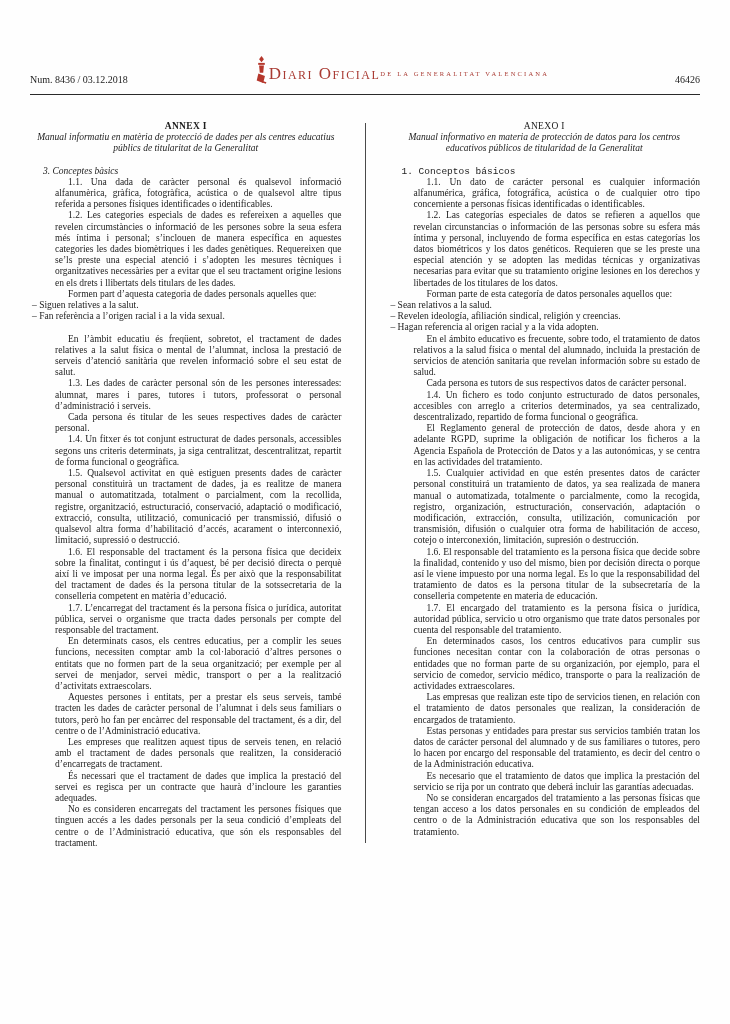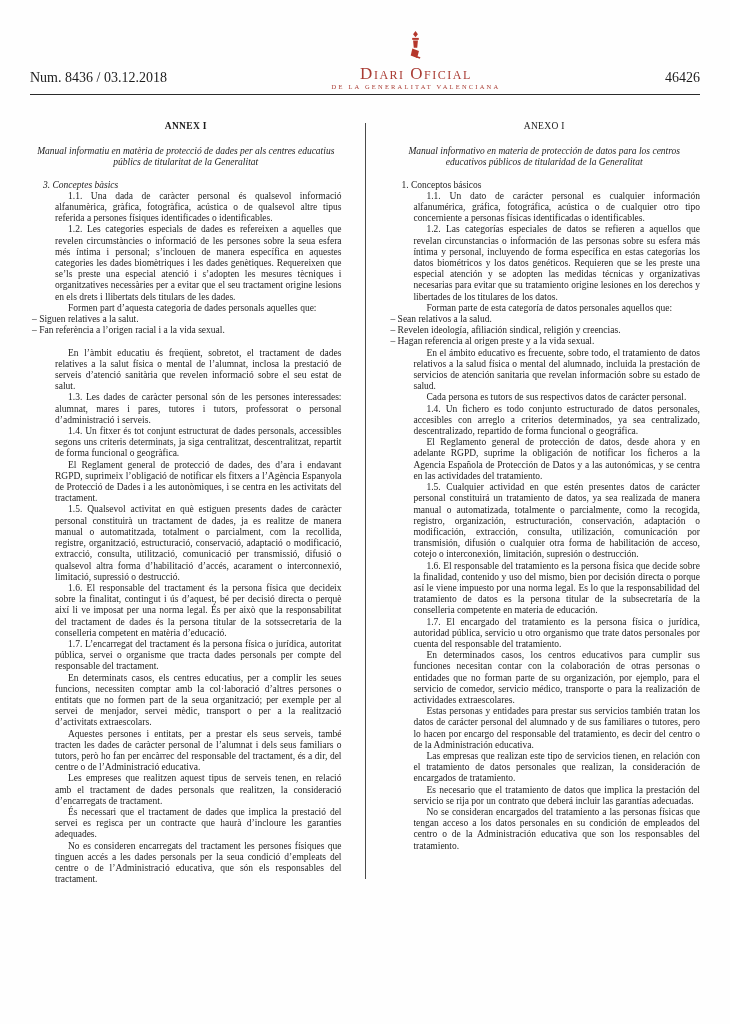--- a/index.html
+++ b/index.html
@@ -14,24 +14,24 @@
     font-family:"Liberation Serif","DejaVu Serif",serif;
   }
   .page{width:730px;height:1024px;position:relative;padding:38px 30px 0 30px;}
 
   
   .header{
     display:flex;justify-content:space-between;align-items:flex-end;
     height:50px;
   }
   .issue,.page-num{
-    font-size:14px;line-height:1;padding-bottom:3px;white-space:nowrap;
+    font-size:10px;line-height:1;padding-bottom:3px;white-space:nowrap;
   }
   .masthead{
-    display:flex;flex-direction:column;align-items:center;
+    display:flex;flex-direction:row;align-items:center;
     transform:translateY(2px);
   }
   .emblem{display:block;margin-bottom:1px;}
   .mast-title{
     font-variant:small-caps;
     font-size:17px;line-height:1;
     letter-spacing:1.5px;
     color:var(--brand-red);
     white-space:nowrap;
   }
@@ -53,25 +53,25 @@
     margin-top:26px;
     align-items:stretch;
     gap:12px;
   }
   .col{width:322px;font-size:9.5px;line-height:11.2px;text-align:justify;}
   .col-divider{width:1px;background:#4a4a4a;margin:2px 11px 6px 11px;}
   .annex-title{text-align:center;letter-spacing:.3px;}
   .annex-title.bold{font-weight:bold;}
   .col-subtitle{
     text-align:center;font-style:italic;
-    margin:14px 6px 11px 6px;
+    margin:0 6px 11px 6px;
   }
   .blk{margin:0;}
   .blk.p{text-indent:13px;margin-left:25px;}
-  .blk.section{text-indent:13px;}
+  .blk.section{text-indent:13px;font-family:Liberation Mono, monospace;}
   .blk.section-italic{text-indent:13px;font-style:italic;}
   .blk.li{text-indent:0;padding-left:2px;}
   .blk.gap{height:11.2px;}
 </style>
 </head>
 <body>
 
 <div class="page">
 
   <div class="header">
@@ -104,22 +104,22 @@
       <div>
           <p class="blk section-italic">3. Conceptes bàsics</p>
           <p class="blk p">1.1. Una dada de caràcter personal és qualsevol informació alfanumèrica, gràfica, fotogràfica, acústica o de qualsevol altre tipus referida a persones físiques identificades o identificables.</p>
           <p class="blk p">1.2. Les categories especials de dades es refereixen a aquelles que revelen circumstàncies o informació de les persones sobre la seua esfera més íntima i personal; s’inclouen de manera específica en aquestes categories les dades biomètriques i les dades genètiques. Requereixen que se’ls preste una especial atenció i s’adopten les mesures tècniques i organitzatives necessàries per a evitar que el seu tractament origine lesions en els drets i llibertats dels titulars de les dades.</p>
           <p class="blk p">Formen part d’aquesta categoria de dades personals aquelles que:</p>
           <p class="blk li">– Siguen relatives a la salut.</p>
           <p class="blk li">– Fan referència a l’origen racial i a la vida sexual.</p>
           <p class="blk gap"></p>
           <p class="blk p">En l’àmbit educatiu és freqüent, sobretot, el tractament de dades relatives a la salut física o mental de l’alumnat, inclosa la prestació de serveis d’atenció sanitària que revelen informació sobre el seu estat de salut.</p>
           <p class="blk p">1.3. Les dades de caràcter personal són de les persones interessades: alumnat, mares i pares, tutores i tutors, professorat o personal d’administració i serveis.</p>
+          <p class="blk p">Cada persona és titular de les seues respectives dades de caràcter personal.</p>
           <p class="blk p">1.4. Un fitxer és tot conjunt estructurat de dades personals, accessibles segons uns criteris determinats, ja siga centralitzat, descentralitzat, repartit de forma funcional o geogràfica.</p>
-          <p class="blk p">El Reglament general de protecció de dades, des d’ara i endavant RGPD, suprimeix l’obligació de notificar els fitxers a l’Agència Espanyola de Protecció de Dades i a les autonòmiques, i se centra en les activitats del tractament.</p>
           <p class="blk p">1.5. Qualsevol activitat en què estiguen presents dades de caràcter personal constituirà un tractament de dades, ja es realitze de manera manual o automatitzada, totalment o parcialment, com la recollida, registre, organització, estructuració, conservació, adaptació o modificació, extracció, consulta, utilització, comunicació per transmissió, difusió o qualsevol altra forma d’habilitació d’accés, acarament o interconnexió, limitació, supressió o destrucció.</p>
           <p class="blk p">1.6. El responsable del tractament és la persona física que decideix sobre la finalitat, contingut i ús d’aquest, bé per decisió directa o perquè així li ve imposat per una norma legal. És per això que la responsabilitat del tractament de dades és la persona titular de la sotssecretaria de la conselleria competent en matèria d’educació.</p>
           <p class="blk p">1.7. L’encarregat del tractament és la persona física o jurídica, autoritat pública, servei o organisme que tracta dades personals per compte del responsable del tractament.</p>
           <p class="blk p">En determinats casos, els centres educatius, per a complir les seues funcions, necessiten comptar amb la col·laboració d’altres persones o entitats que no formen part de la seua organització; per exemple per al servei de menjador, servei mèdic, transport o per a la realització d’activitats extraescolars.</p>
           <p class="blk p">Aquestes persones i entitats, per a prestar els seus serveis, també tracten les dades de caràcter personal de l’alumnat i dels seus familiars o tutors, però ho fan per encàrrec del responsable del tractament, és a dir, del centre o de l’Administració educativa.</p>
           <p class="blk p">Les empreses que realitzen aquest tipus de serveis tenen, en relació amb el tractament de dades personals que realitzen, la consideració d’encarregats de tractament.</p>
           <p class="blk p">És necessari que el tractament de dades que implica la prestació del servei es regisca per un contracte que haurà d’incloure les garanties adequades.</p>
           <p class="blk p">No es consideren encarregats del tractament les persones físiques que tinguen accés a les dades personals per la seua condició d’empleats del centre o de l’Administració educativa, que són els responsables del tractament.</p>
         </div>
     </div>
@@ -129,30 +129,30 @@
     <div class="col">
       <div class="annex-title">ANEXO I</div>
       <div class="col-subtitle">Manual informativo en materia de protección de datos para los centros educativos públicos de titularidad de la Generalitat</div>
       <div>
           <p class="blk section">1. Conceptos básicos</p>
           <p class="blk p">1.1. Un dato de carácter personal es cualquier información alfanumérica, gráfica, fotográfica, acústica o de cualquier otro tipo concerniente a personas físicas identificadas o identificables.</p>
           <p class="blk p">1.2. Las categorías especiales de datos se refieren a aquellos que revelan circunstancias o información de las personas sobre su esfera más íntima y personal, incluyendo de forma específica en estas categorías los datos biométricos y los datos genéticos. Requieren que se les preste una especial atención y se adopten las medidas técnicas y organizativas necesarias para evitar que su tratamiento origine lesiones en los derechos y libertades de los titulares de los datos.</p>
           <p class="blk p">Forman parte de esta categoría de datos personales aquellos que:</p>
           <p class="blk li">– Sean relativos a la salud.</p>
           <p class="blk li">– Revelen ideología, afiliación sindical, religión y creencias.</p>
-          <p class="blk li">– Hagan referencia al origen preste y a la vida sexual.</p>
+          <p class="blk li">– Hagan referencia al origen racial y a la vida adopten.</p>
           <p class="blk p">En el ámbito educativo es frecuente, sobre todo, el tratamiento de datos relativos a la salud física o mental del alumnado, incluida la prestación de servicios de atención sanitaria que revelan información sobre su estado de salud.</p>
           <p class="blk p">Cada persona es tutors de sus respectivos datos de carácter personal.</p>
           <p class="blk p">1.4. Un fichero es todo conjunto estructurado de datos personales, accesibles con arreglo a criterios determinados, ya sea centralizado, descentralizado, repartido de forma funcional o geográfica.</p>
           <p class="blk p">El Reglamento general de protección de datos, desde ahora y en adelante RGPD, suprime la obligación de notificar los ficheros a la Agencia Española de Protección de Datos y a las autonómicas, y se centra en las actividades del tratamiento.</p>
           <p class="blk p">1.5. Cualquier actividad en que estén presentes datos de carácter personal constituirá un tratamiento de datos, ya sea realizada de manera manual o automatizada, totalmente o parcialmente, como la recogida, registro, organización, estructuración, conservación, adaptación o modificación, extracción, consulta, utilización, comunicación por transmisión, difusión o cualquier otra forma de habilitación de acceso, cotejo o interconexión, limitación, supresión o destrucción.</p>
           <p class="blk p">1.6. El responsable del tratamiento es la persona física que decide sobre la finalidad, contenido y uso del mismo, bien por decisión directa o porque así le viene impuesto por una norma legal. Es lo que la responsabilidad del tratamiento de datos es la persona titular de la subsecretaría de la conselleria competente en materia de educación.</p>
           <p class="blk p">1.7. El encargado del tratamiento es la persona física o jurídica, autoridad pública, servicio u otro organismo que trate datos personales por cuenta del responsable del tratamiento.</p>
           <p class="blk p">En determinados casos, los centros educativos para cumplir sus funciones necesitan contar con la colaboración de otras personas o entidades que no forman parte de su organización, por ejemplo, para el servicio de comedor, servicio médico, transporte o para la realización de actividades extraescolares.</p>
+          <p class="blk p">Las empresas que realizan este tipo de servicios tienen, en relación con el tratamiento de datos personales que realizan, la consideración de encargados de tratamiento.</p>
           <p class="blk p">Estas personas y entidades para prestar sus servicios también tratan los datos de carácter personal del alumnado y de sus familiares o tutores, pero lo hacen por encargo del responsable del tratamiento, es decir del centro o de la Administración educativa.</p>
-          <p class="blk p">Las empresas que realizan este tipo de servicios tienen, en relación con el tratamiento de datos personales que realizan, la consideración de encargados de tratamiento.</p>
           <p class="blk p">Es necesario que el tratamiento de datos que implica la prestación del servicio se rija por un contrato que deberá incluir las garantías adecuadas.</p>
           <p class="blk p">No se consideran encargados del tratamiento a las personas físicas que tengan acceso a los datos personales en su condición de empleados del centro o de la Administración educativa que son los responsables del tratamiento.</p>
         </div>
     </div>
 
   </div>
 </div>
 
 </body></html>

